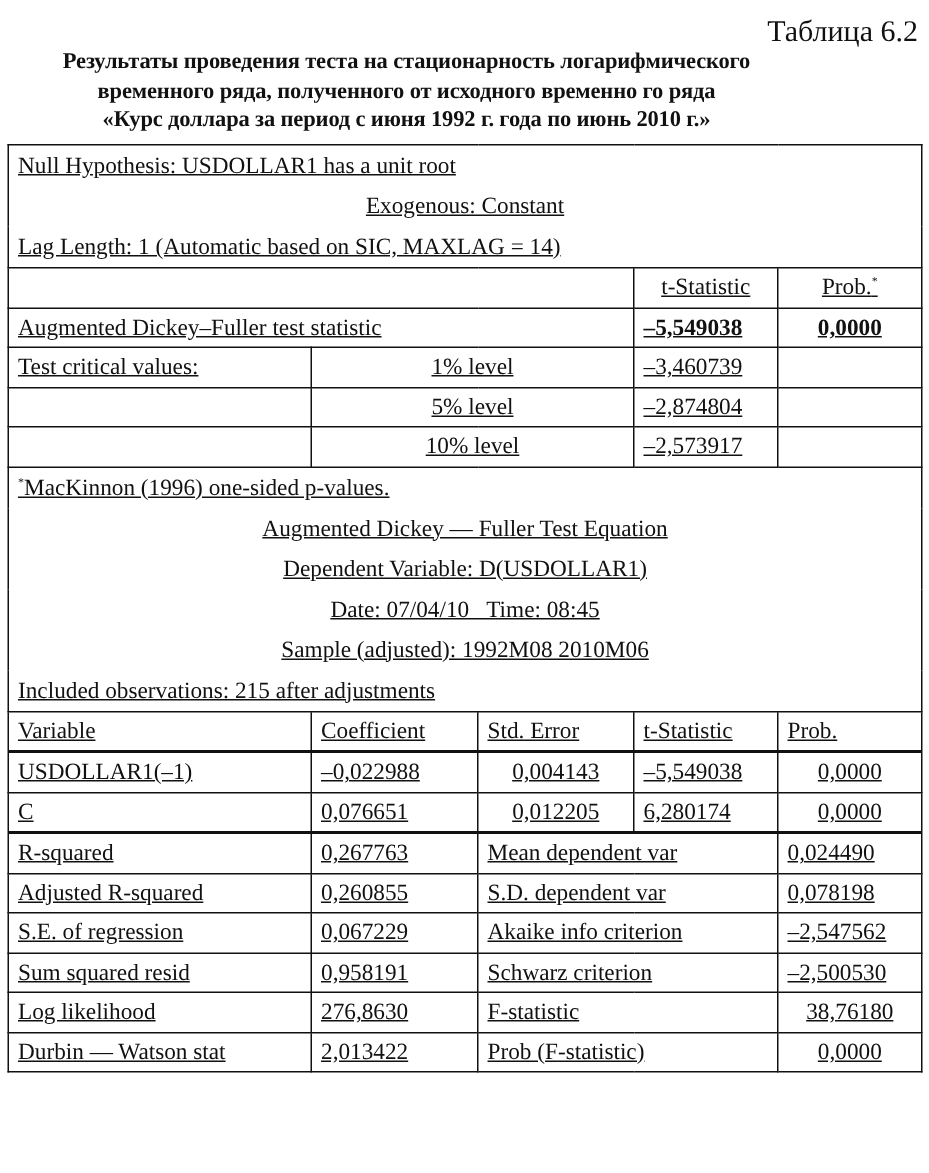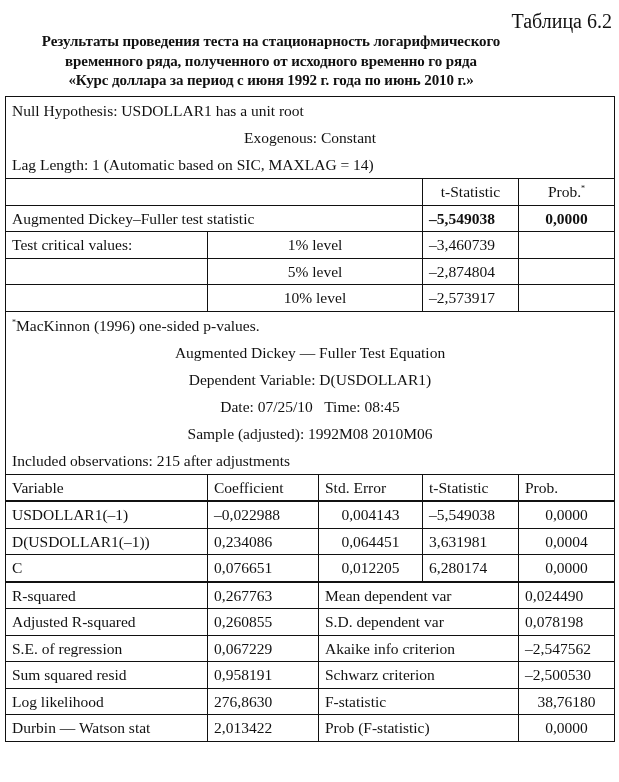--- a/index.html
+++ b/index.html
@@ -15,20 +15,21 @@
     .title {
       position: absolute; left: 0; width: 542px; top: 32px;
       text-align: center; font-weight: bold; font-size: 15px; line-height: 19.5px;
       letter-spacing: -0.1px;
     }
     .title div { white-space: nowrap; }
     .tbl {
       position: absolute; left: 5px; top: 96px; width: 609px;
       border-collapse: collapse; table-layout: fixed;
       font-size: 15.5px;
+      text-decoration: underline;
     }
     .tbl td {
       border: 1.5px solid #111;
       padding: 0 6px; height: 25.5px; line-height: 25px;
       white-space: nowrap; overflow: hidden;
       vertical-align: middle;
     }
     .tbl td.nb { border-top: none; border-bottom: none; text-align: center; }
     .tbl td.nbb { border-bottom: none; }
     .tbl td.nbt { border-top: none; }
@@ -100,21 +101,21 @@
   <tr>
     <td colspan="5" class="info nbb"><sup>*</sup><span>MacKinnon (1996) one-sided p-values.</span></td>
   </tr>
   <tr>
     <td colspan="5" class="info nb">Augmented Dickey — Fuller Test Equation</td>
   </tr>
   <tr>
     <td colspan="5" class="info nb">Dependent Variable: D(USDOLLAR1)</td>
   </tr>
   <tr>
-    <td colspan="5" class="info nb" style="white-space:pre">Date: 07/25/10   Time: 08:45</td>
+    <td colspan="5" class="info nb" style="white-space:pre">Date: 07/04/10   Time: 08:45</td>
   </tr>
   <tr>
     <td colspan="5" class="info nb">Sample (adjusted): 1992M08 2010M06</td>
   </tr>
   <tr>
     <td colspan="5" class="info nbt">Included observations: 215 after adjustments</td>
   </tr>
 
   <tr>
     <td>Variable</td>
@@ -122,27 +123,20 @@
     <td>Std. Error</td>
     <td>t-Statistic</td>
     <td>Prob.</td>
   </tr>
   <tr style="border-top:2.5px solid #111">
     <td>USDOLLAR1(–1)</td>
     <td class="r">–0,022988</td>
     <td class="c">0,004143</td>
     <td class="r">–5,549038</td>
     <td class="c">0,0000</td>
-  </tr>
-  <tr>
-    <td>D(USDOLLAR1(–1))</td>
-    <td class="r">0,234086</td>
-    <td class="c">0,064451</td>
-    <td class="r">3,631981</td>
-    <td class="c">0,0004</td>
   </tr>
   <tr>
     <td>C</td>
     <td class="r">0,076651</td>
     <td class="c">0,012205</td>
     <td class="r">6,280174</td>
     <td class="c">0,0000</td>
   </tr>
 
   <tr style="border-top:2.5px solid #111">

